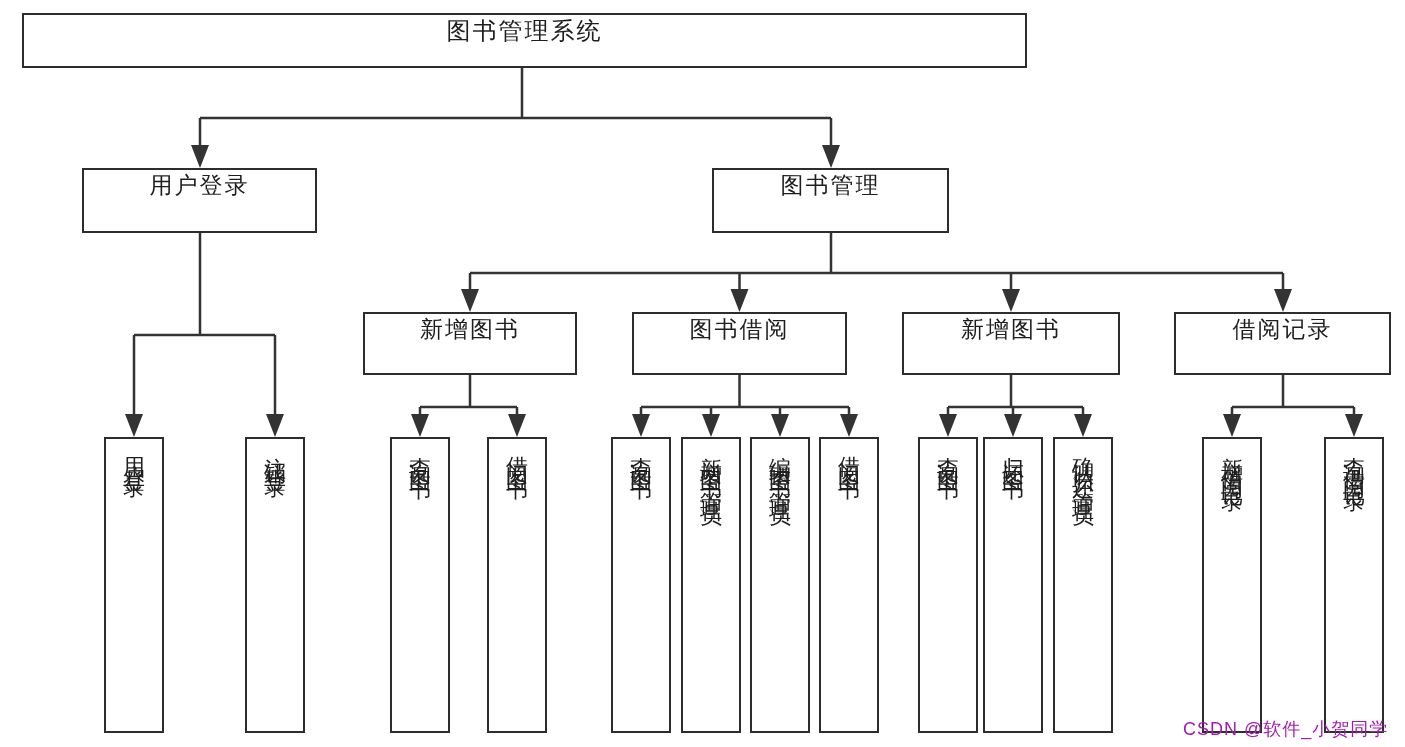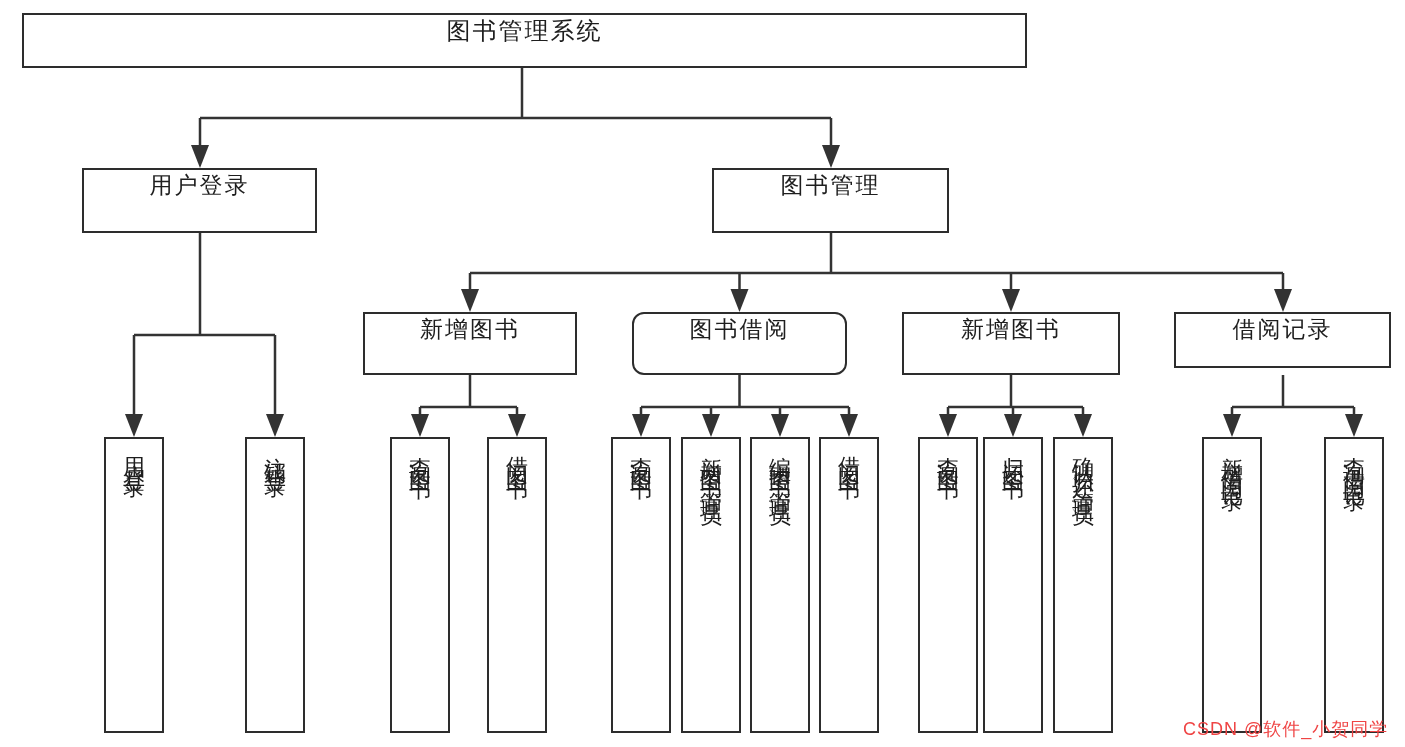--- a/index.html
+++ b/index.html
@@ -48,32 +48,32 @@
     letter-spacing: 7px;
     line-height: 1;
     white-space: nowrap;
   }
   .watermark {
     position: absolute;
     left: 1183px;
     top: 717px;
     font-size: 18px;
     letter-spacing: 1px;
-    color: #ef4444;
+    color: #a21caf;
     white-space: nowrap;
     z-index: 5;
   }
   
   .n-root   { left: 22px;   top: 13px;  width: 1005px; height: 55px; }
   .n-login  { left: 82px;   top: 168px; width: 235px;  height: 65px; }
   .n-mgmt   { left: 712px;  top: 168px; width: 237px;  height: 65px; }
   .n-newrec { left: 363px;  top: 312px; width: 214px;  height: 63px; }
-  .n-borrow { left: 632px;  top: 312px; width: 215px;  height: 63px; border-radius: 12px; }
+  .n-borrow { left: 632px;  top: 312px; width: 215px;  height: 63px; }
   .n-current{ left: 902px;  top: 312px; width: 218px;  height: 63px; }
-  .n-record { left: 1174px; top: 312px; width: 217px;  height: 56px; }
+  .n-record { left: 1174px; top: 312px; width: 217px;  height: 63px; }
   .lf { top: 437px; width: 60px; height: 296px; }
   .lf1  { left: 104px; }
   .lf2  { left: 245px; }
   .lf3  { left: 390px; }
   .lf4  { left: 487px; }
   .lf5  { left: 611px; }
   .lf6  { left: 681px; }
   .lf7  { left: 750px; }
   .lf8  { left: 819px; }
   .lf9  { left: 918px; }

